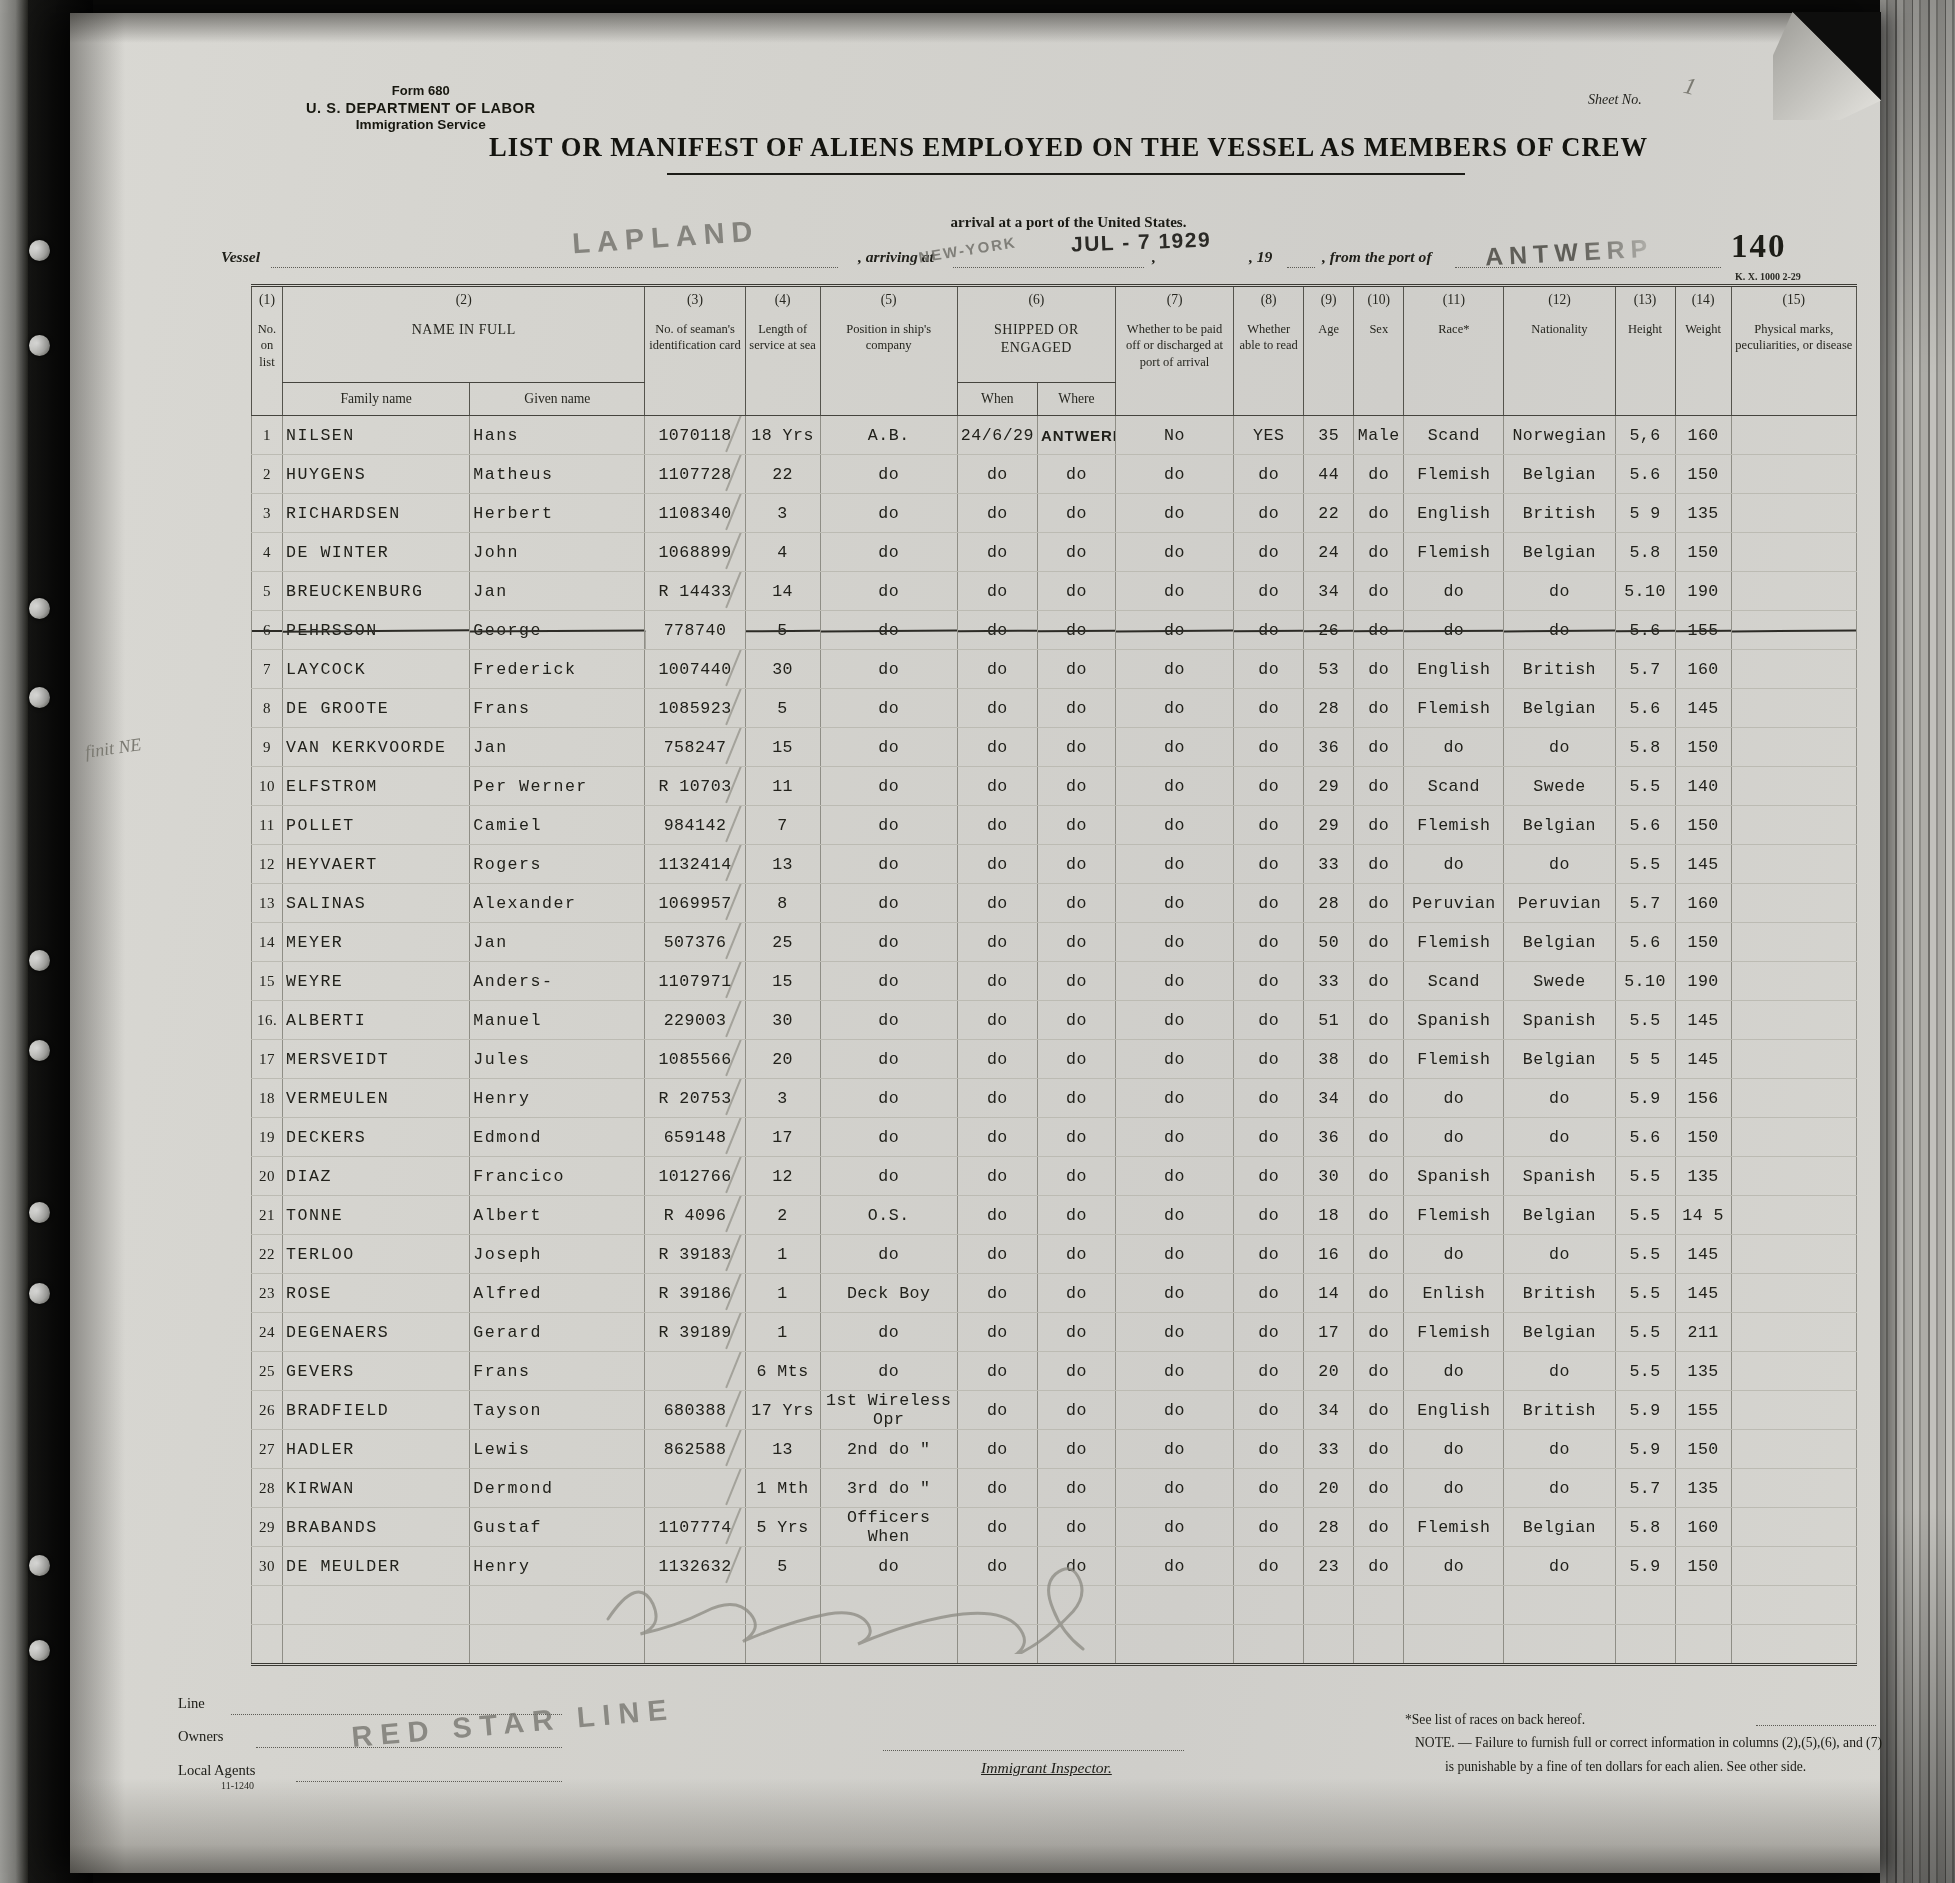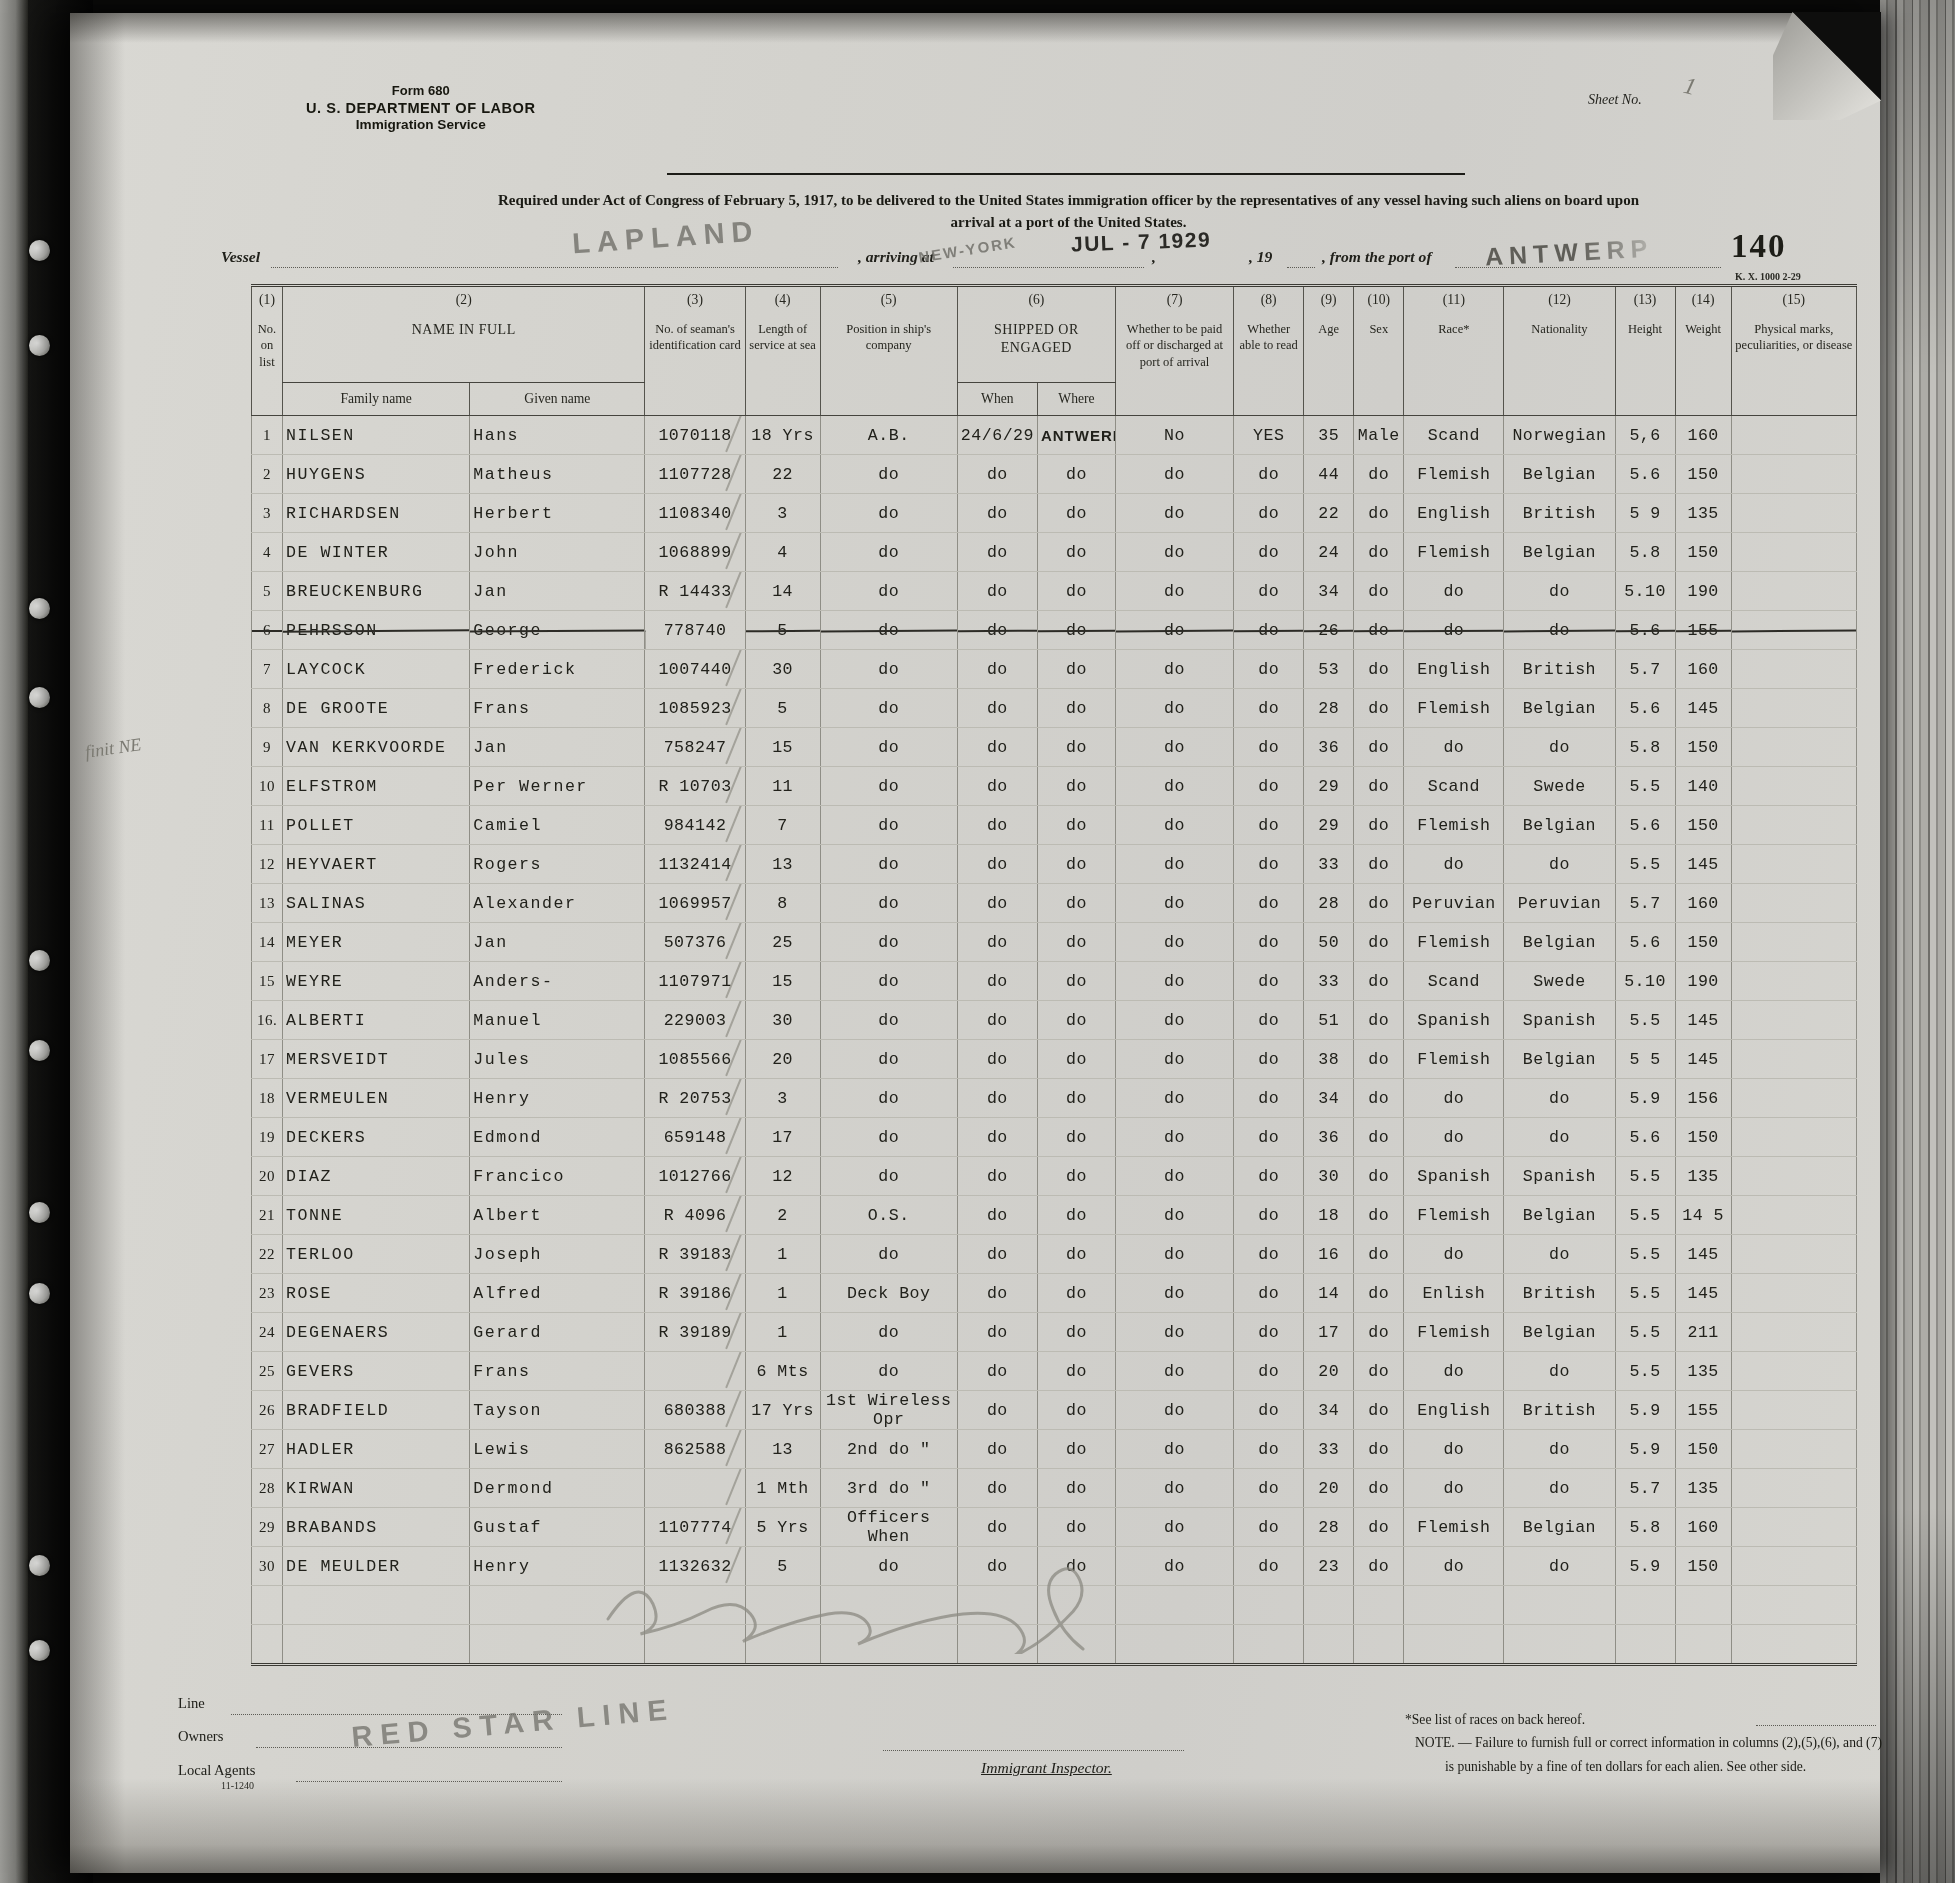--- a/index.html
+++ b/index.html
@@ -126,23 +126,24 @@
     <div class="fold-flap"></div>
 
     <div class="formid">
       <div class="l1">Form 680</div>
       <div class="l2">U. S. DEPARTMENT OF LABOR</div>
       <div class="l3">Immigration Service</div>
     </div>
     <div class="sheetno">Sheet No.</div>
     <div class="sheetno-val pencil">1</div>
 
+    <div class="doc-title">LIST OR MANIFEST OF ALIENS EMPLOYED ON THE VESSEL AS MEMBERS OF CREW</div>
     <div class="title-rule"></div>
     <div class="doc-sub">
-      <span>Required under Act of Congress of February 5, 1917, to be delivered to the United States immigration officer by the representatives of any vessel having such aliens on board upon</span><br>
+      <br>
       <span>arrival at a port of the United States.</span>
     </div>
 
     <div class="vessel-label" style="left:151px;top:235px;">Vessel</div>
     <div class="dotline" style="left:201px;top:253px;width:567px;"></div>
     <div class="stamp lapland">LAPLAND</div>
     <div class="vessel-label" style="left:780px;top:235px;margin-left:8px;">, arriving at</div>
     <div class="dotline" style="left:883px;top:253px;width:191px;"></div>
     <div class="stamp newyork">NEW-YORK</div>
     <div class="vessel-label" style="left:1082px;top:235px;">,</div>

